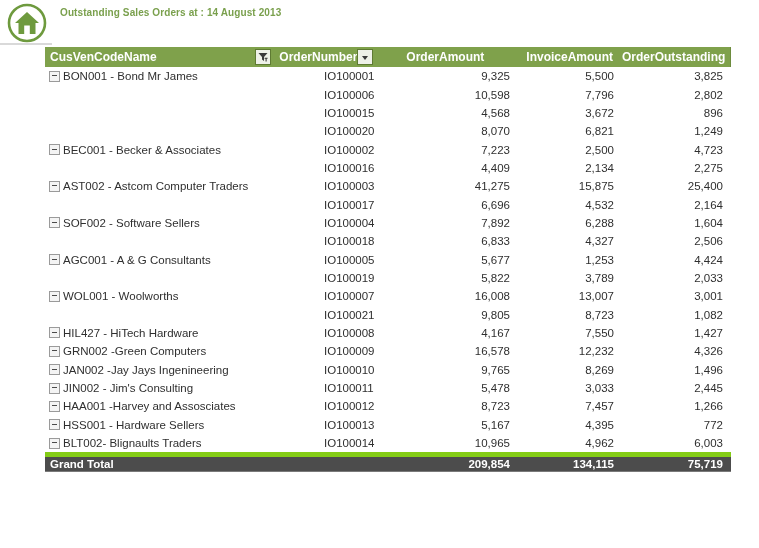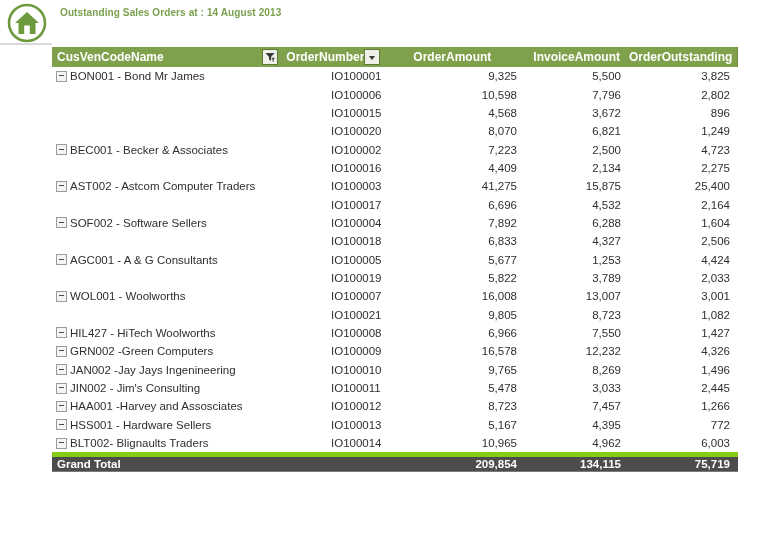--- a/index.html
+++ b/index.html
@@ -48,21 +48,21 @@
     left: 0;
     top: 43px;
     width: 52px;
     height: 2px;
     background: #d9d9d9;
   }
 
   
   #pivot-table {
     position: absolute;
-    left: 52px;
+    left: 45px;
     top: 47px;
     width: 686px;
     font-size: 11.5px;
     color: #2f2f2f;
   }
   .row {
     display: flex;
     height: 18.35px;
     align-items: center;
     box-sizing: border-box;
@@ -371,24 +371,24 @@
           <span class="name-text"></span>
         </div>
         <div class="c-order">IO100021</div>
         <div class="c-amt">9,805</div>
         <div class="c-inv">8,723</div>
         <div class="c-out">1,082</div>
       </div>
       <div class="row">
         <div class="c-name">
           <span class="expander"></span>
-          <span class="name-text">HIL427 - HiTech Woolworths</span>
+          <span class="name-text">HIL427 - HiTech Hardware</span>
         </div>
         <div class="c-order">IO100008</div>
-        <div class="c-amt">6,966</div>
+        <div class="c-amt">4,167</div>
         <div class="c-inv">7,550</div>
         <div class="c-out">1,427</div>
       </div>
       <div class="row">
         <div class="c-name">
           <span class="expander"></span>
           <span class="name-text">GRN002 -Green Computers</span>
         </div>
         <div class="c-order">IO100009</div>
         <div class="c-amt">16,578</div>

